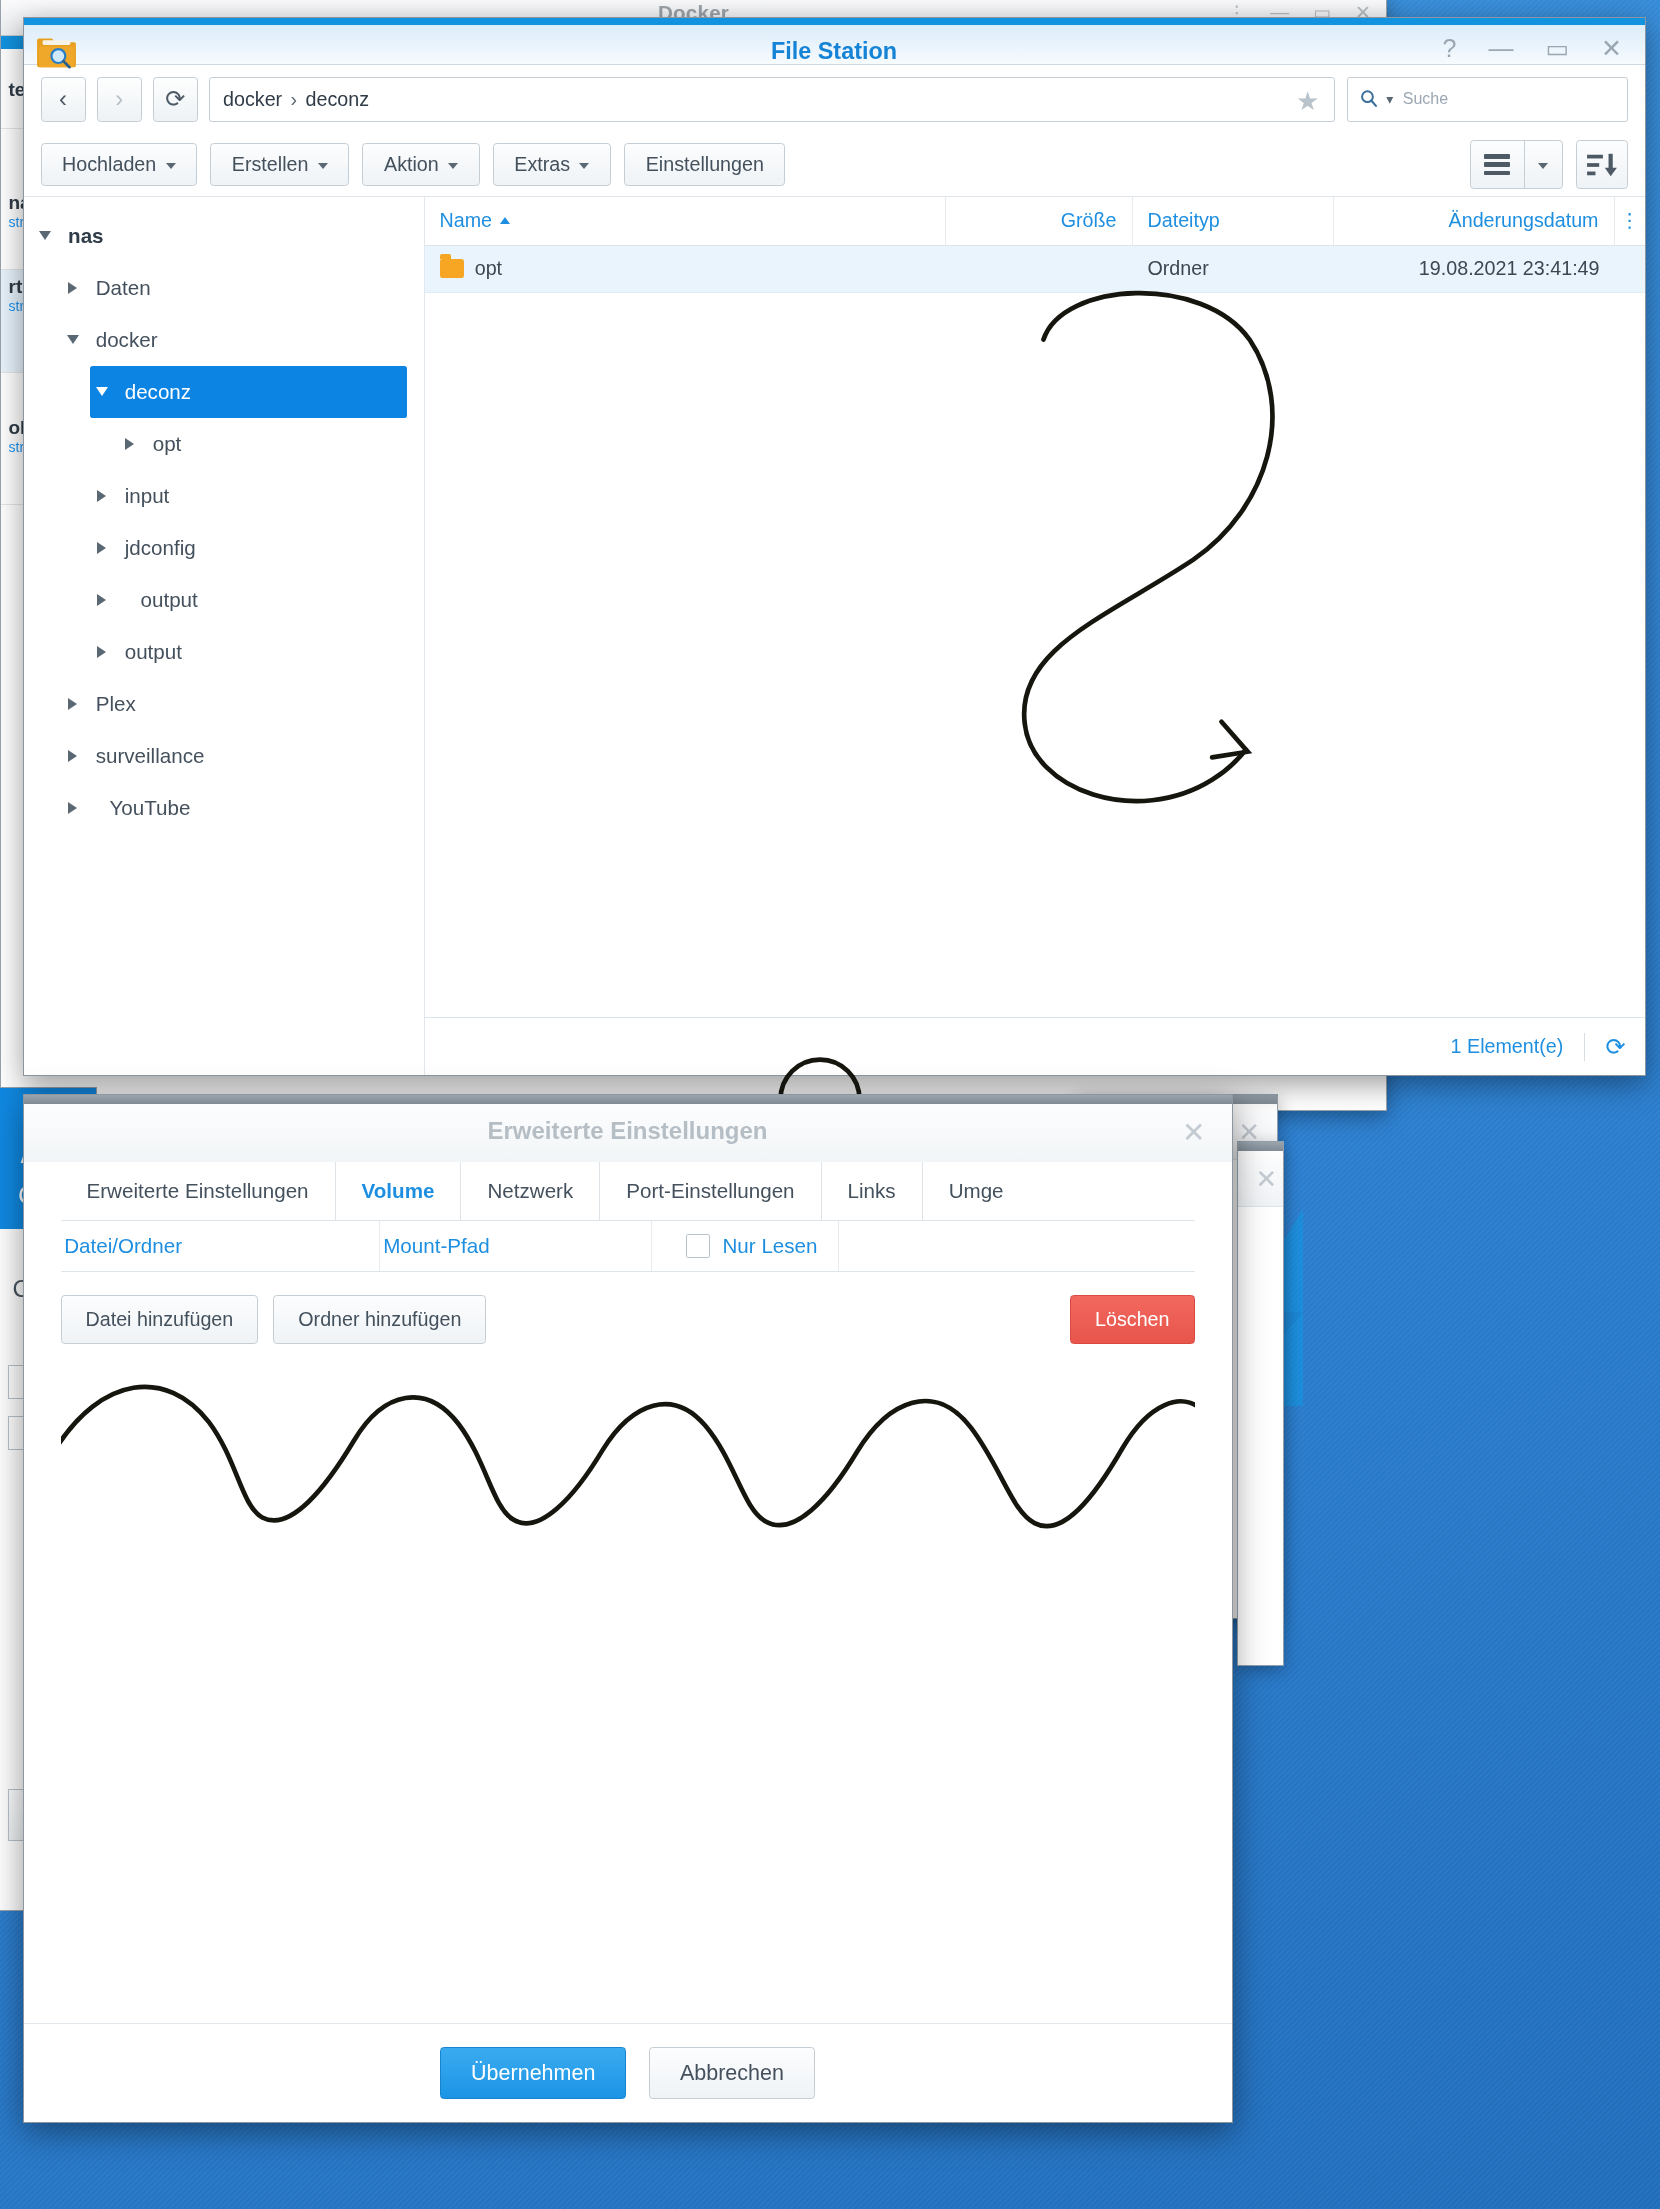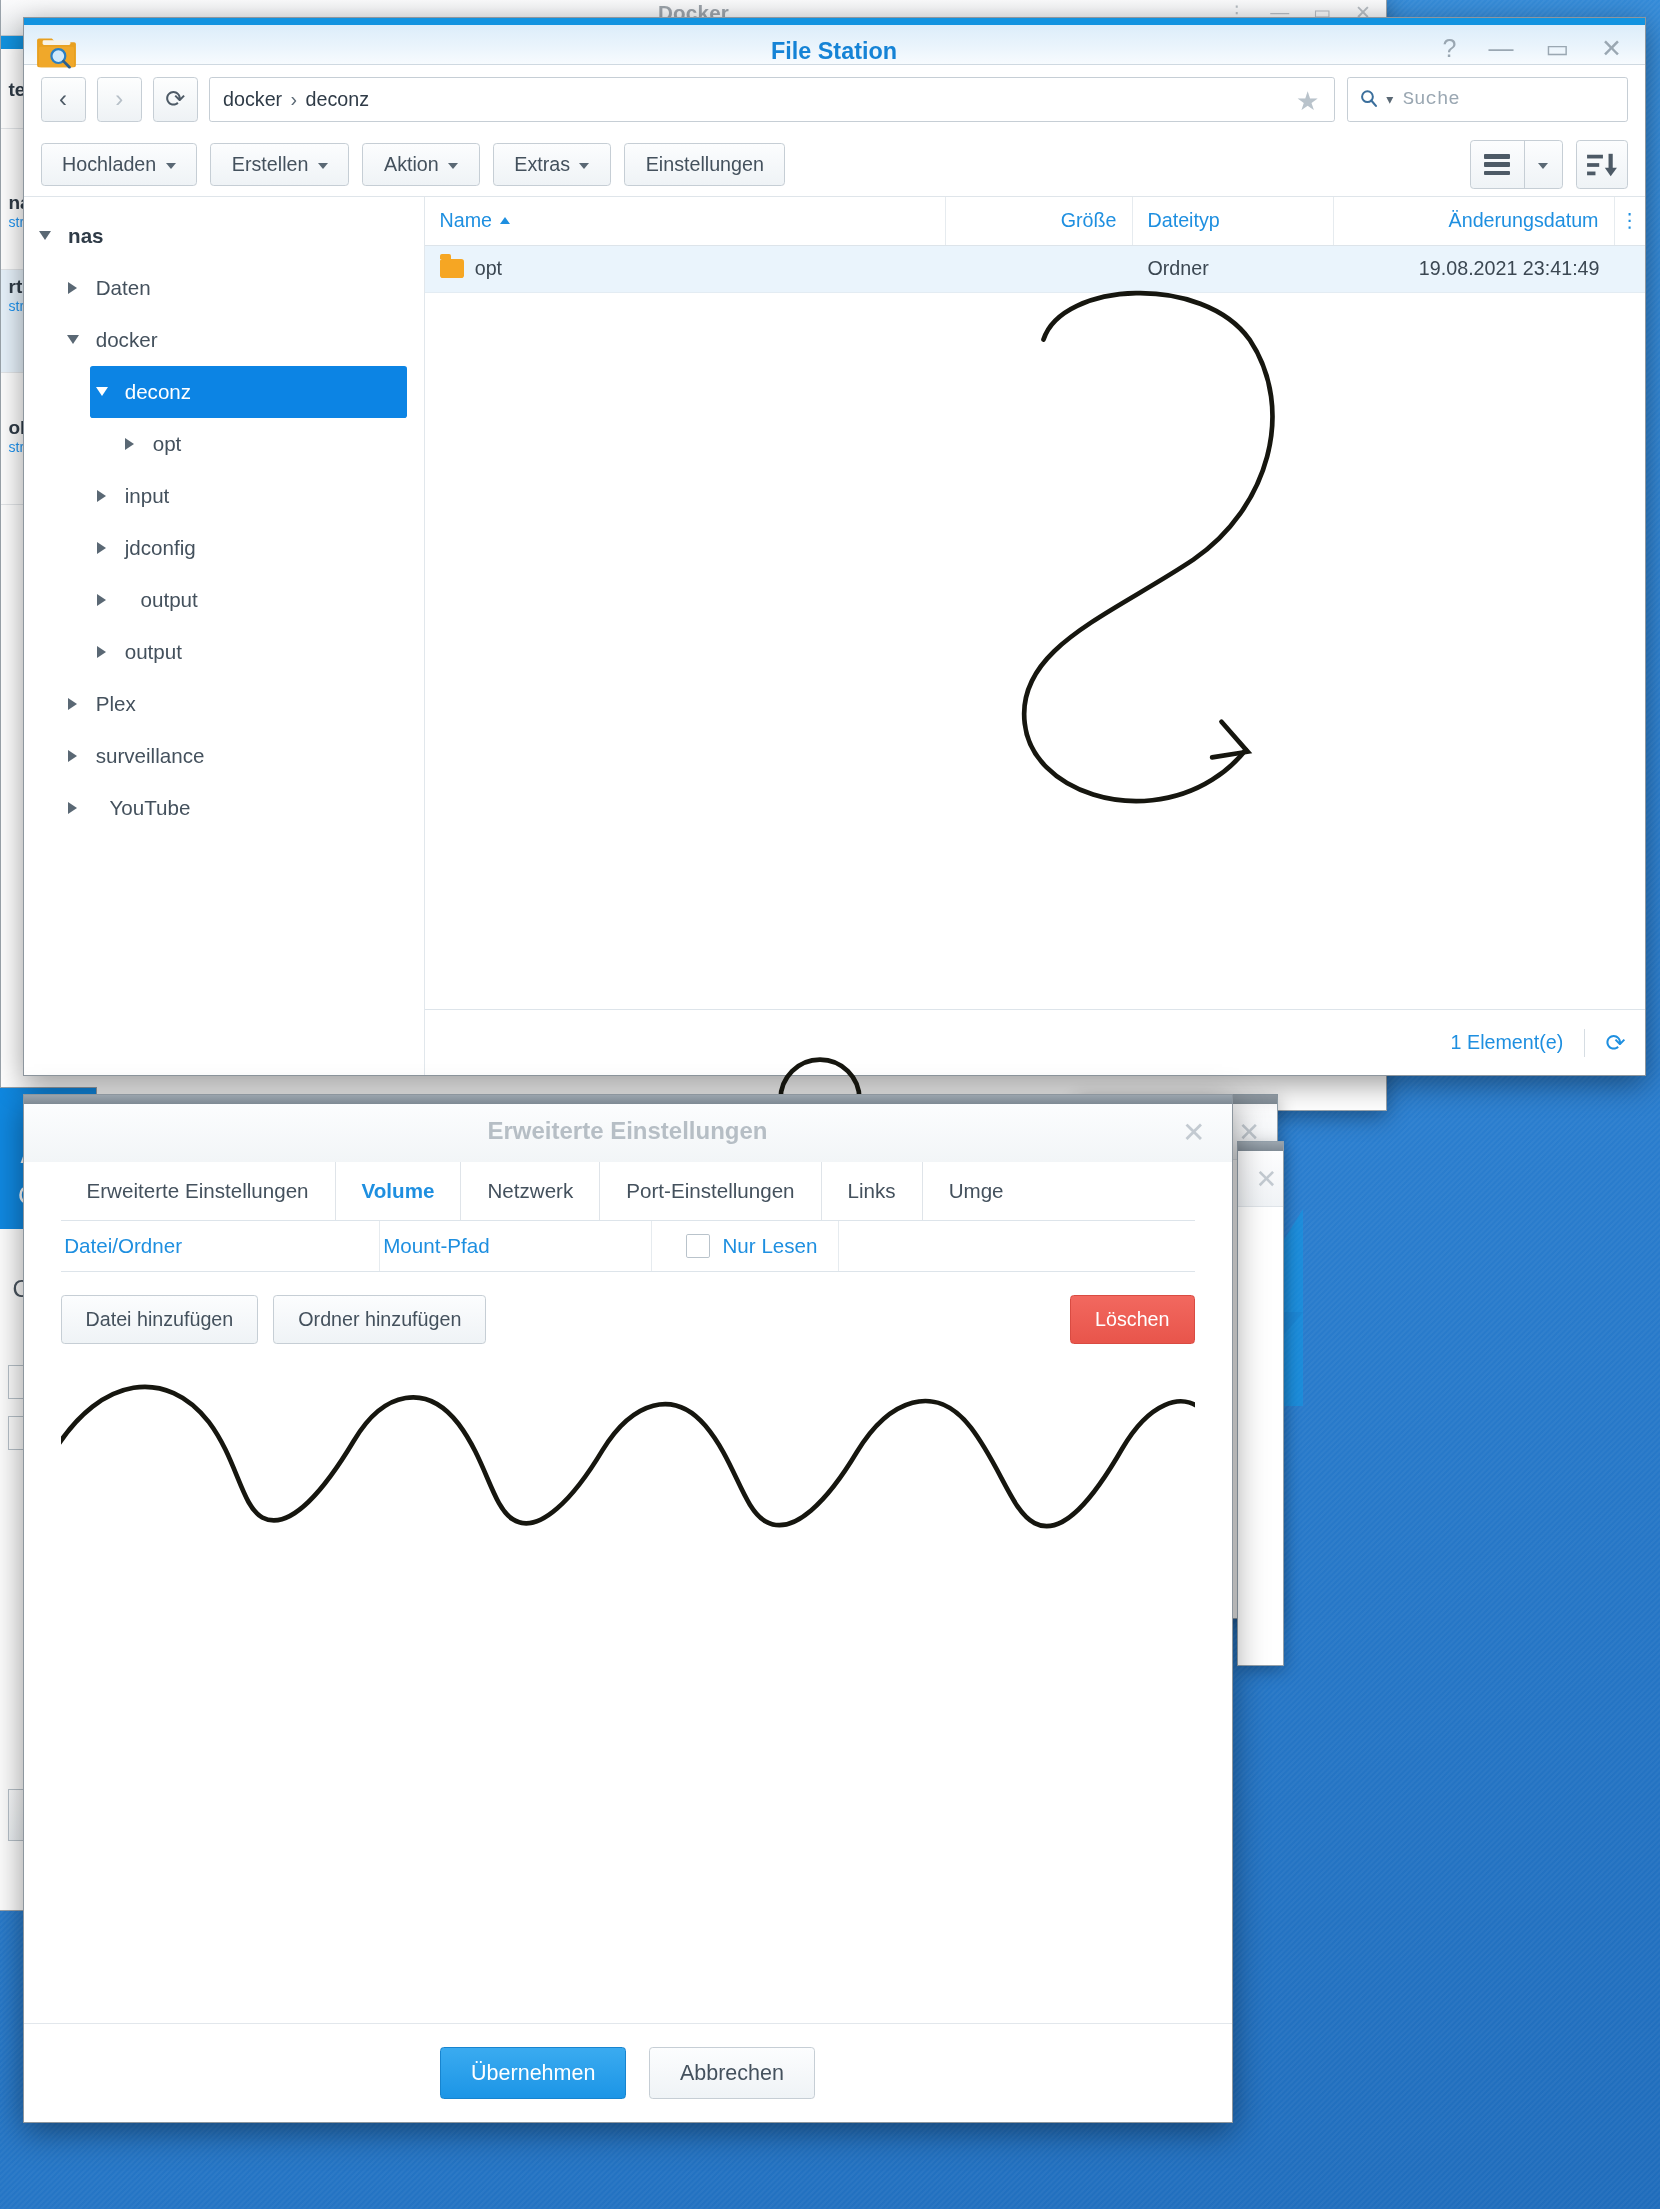--- a/index.html
+++ b/index.html
@@ -122,22 +122,22 @@
   #fs-path-text .sep { color: #5a6874; margin: 0 8.4px; }
   #fs-star {
     position: absolute; right: 15px; top: 8.4px; font-size: 26px; color: #b9c3cb;
   }
   #fs-searchbox {
     flex: 0 0 auto; width: 281px; height: 45px; border: 0.9px solid #c6ced5;
     border-radius: 2.8px; background: #fff; display: flex; align-items: center;
     padding: 0 11.2px; gap: 7.5px;
   }
   #fs-search-input {
-    border: 0; outline: 0; font-size: 19px; color: #7f1d1d; width: 100%;
-    font-family: Liberation Mono, monospace; background: transparent;
+    border: 0; outline: 0; font-size: 16px; color: #7f1d1d; width: 100%;
+    font-family: Liberation Sans, sans-serif; background: transparent;
   }
   #fs-search-input::placeholder { color: #9aa7b2; }
 
   
   #fs-toolbar {
     flex: 0 0 auto; height: 62px; display: flex; align-items: center;
     padding: 0 17px; gap: 13px; background: #fff;
   }
   .tb-btn {
     height: 43px; padding: 0 20.6px; border: 0.9px solid #c6ced5; border-radius: 3.7px;
@@ -225,21 +225,21 @@
   .cell.menu { width: 28px; }
   .folder-ico {
     width: 24px; height: 19.7px; background: #f6a623; border-radius: 1.9px 2.8px 2.8px 2.8px;
     position: relative; flex: 0 0 auto;
   }
   .folder-ico::before {
     content: ""; position: absolute; left: 0; top: -4.7px; width: 11.2px; height: 4.7px;
     background: #f6a623; border-radius: 1.9px 1.9px 0 0;
   }
   #fs-statusbar {
-    height: 66px; flex: 0 0 auto; border-top: 0.9px solid #dde4ea;
+    height: 58px; flex: 0 0 auto; border-top: 0.9px solid #dde4ea;
     display: flex; align-items: center; justify-content: flex-end;
     padding: 0 19px; gap: 20.6px; background: #fff;
   }
   #fs-count { font-size: 19.7px; color: #1e8fe0; }
   #fs-status-div { width: 0.9px; height: 28px; background: #d6dde3; }
   #fs-refresh { font-size: 24px; color: #1e8fe0; }
 
   
   .scribble { position: absolute; pointer-events: none; }
 

